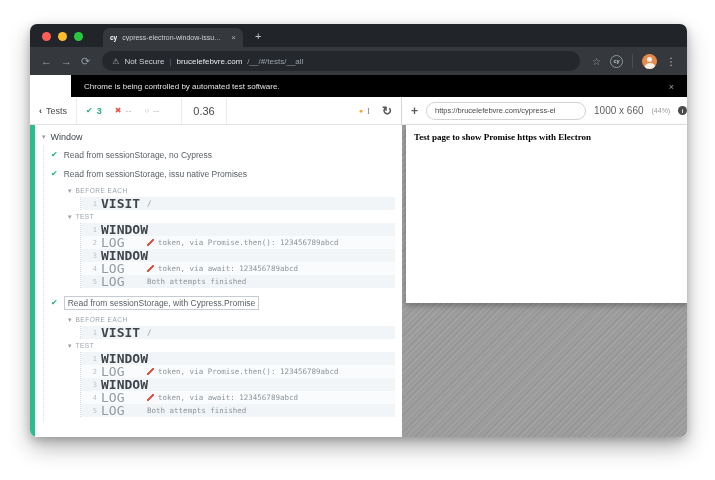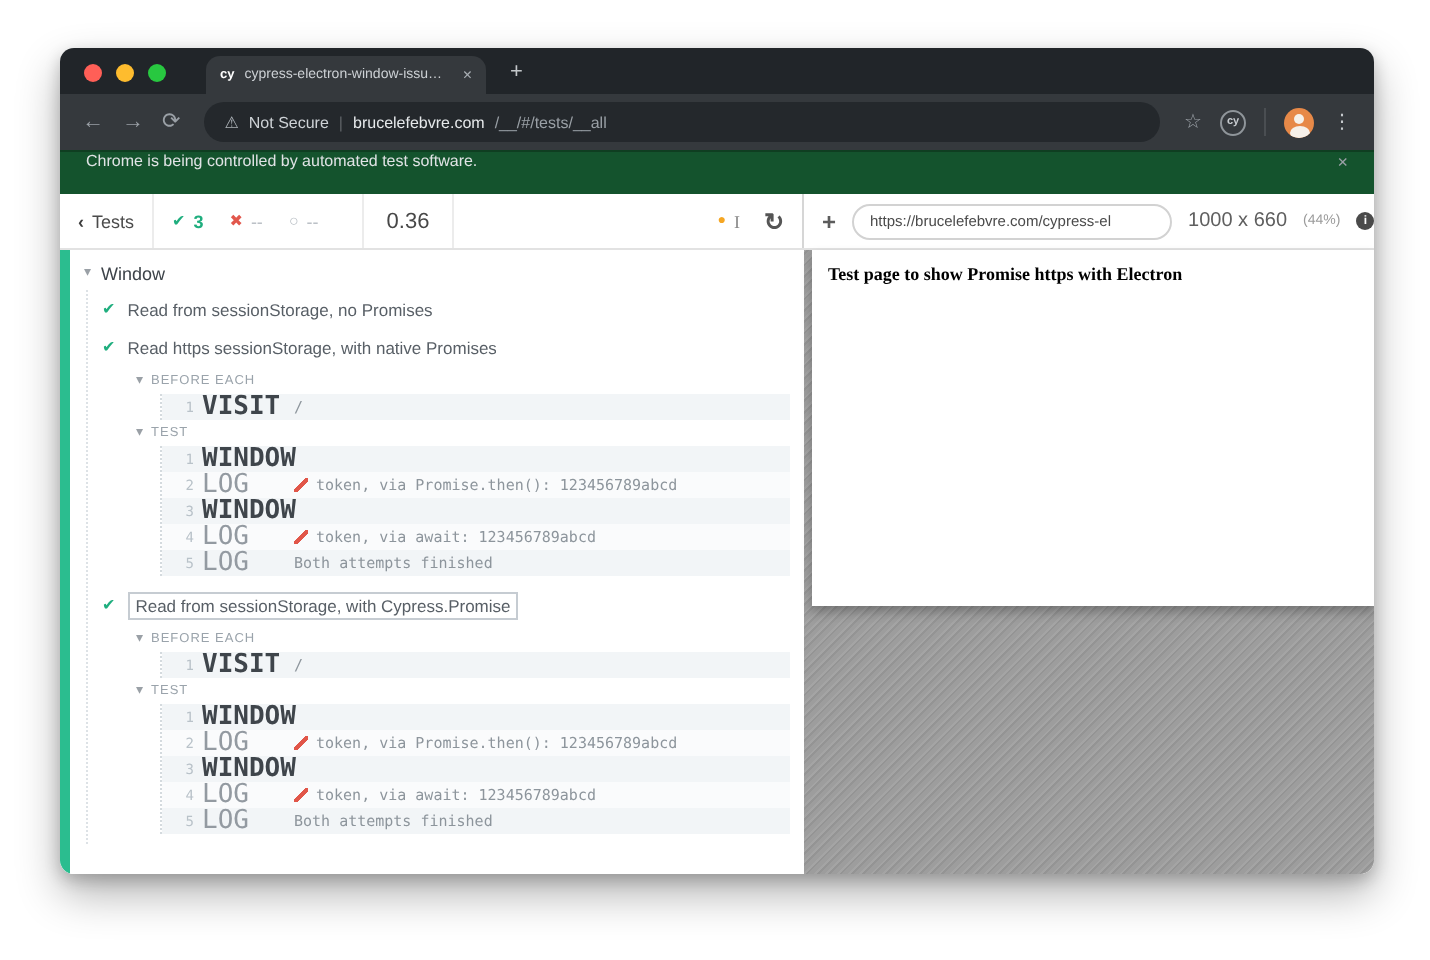--- a/index.html
+++ b/index.html
@@ -35,22 +35,22 @@
   .star-ic { color:#9aa0a6; font-size:10px; }
   .ext-badge { width:13px; height:13px; border:1px solid #8f959a; border-radius:50%; color:#c8ccd0;
     font-size:5.5px; font-weight:bold; display:flex; align-items:center; justify-content:center; }
   .chrome-sep { width:1px; height:14px; background:#4a4e52; }
   .avatar { width:15px; height:15px; border-radius:50%; background:#e78948; position:relative; overflow:hidden; }
   .avatar::before { content:""; position:absolute; left:5px; top:3px; width:5px; height:5px; border-radius:50%; background:#f6f1ea; }
   .avatar::after { content:""; position:absolute; left:2.5px; top:9px; width:10px; height:7px; border-radius:50%; background:#f6f1ea; }
   .menu-dots { color:#c6cacd; font-size:10px; }
 
   
-  .banner { height:22px; background:#14532d; border-top:1px solid rgba(0,0,0,.25); display:flex; align-items:flex-start;
-    padding:0 13px; color:#e0e3e5; font-size:8px; flex:0 0 auto; }
+  .banner { height:22px; background:#000000; border-top:1px solid rgba(0,0,0,.25); display:flex; align-items:center;
+    padding:0 13px; color:#e0e3e5; font-size:8px; flex:0 0 auto;margin-left:41px; }
   .banner-close { margin-left:auto; color:#9aa0a6; font-size:9px; }
 
   
   .runner { flex:1; display:flex; flex-direction:column; background:#fff; min-height:0; }
   .toolbar { height:28px; border-bottom:1px solid #e2e2e2; display:flex; flex:0 0 auto; }
   .toolbar-left { width:372px; display:flex; align-items:center; border-right:1px solid #d6d6d6; padding:0 9px; flex:0 0 auto; }
   .tsep { width:1px; height:27px; background:#ececec; margin:0 9px; flex:0 0 auto; }
   .back-tests { display:flex; align-items:center; gap:4px; color:#4b4b4b; font-size:9px; }
   .chev { font-size:9px; font-weight:bold; color:#3e3e3e; }
   .stat { display:flex; align-items:center; gap:4px; margin-right:13px; font-size:9px; }
@@ -193,25 +193,25 @@
         <div class="reporter">
           <div class="green-bar"></div>
           <div class="specs" id="specs">
               <div class="suite-row">
                 <span class="caret">▾</span>
                 <span class="suite-label">Window</span>
               </div>
               <div class="suite-body">
                 <div class="test-row">
                   <span class="check-ic">✔</span>
-                  <span class="test-label">Read from sessionStorage, no Promises</span>
+                  <span class="test-label">Read from sessionStorage, no Cypress</span>
                 </div>
                 <div class="test-row">
                   <span class="check-ic">✔</span>
-                  <span class="test-label">Read https sessionStorage, with native Promises</span>
+                  <span class="test-label">Read from sessionStorage, issu native Promises</span>
                 </div>
                 <div class="test-body">
                   <div class="section-hd">
                     <span class="caret">▾</span>
                     <span class="section-label">BEFORE EACH</span>
                   </div>
                   <div class="cmd-rows">
                     <div class="cmd-row" style="background: rgb(242, 245, 247);">
                       <span class="cmd-num">1</span>
                       <span class="cmd-name primary">VISIT</span>

